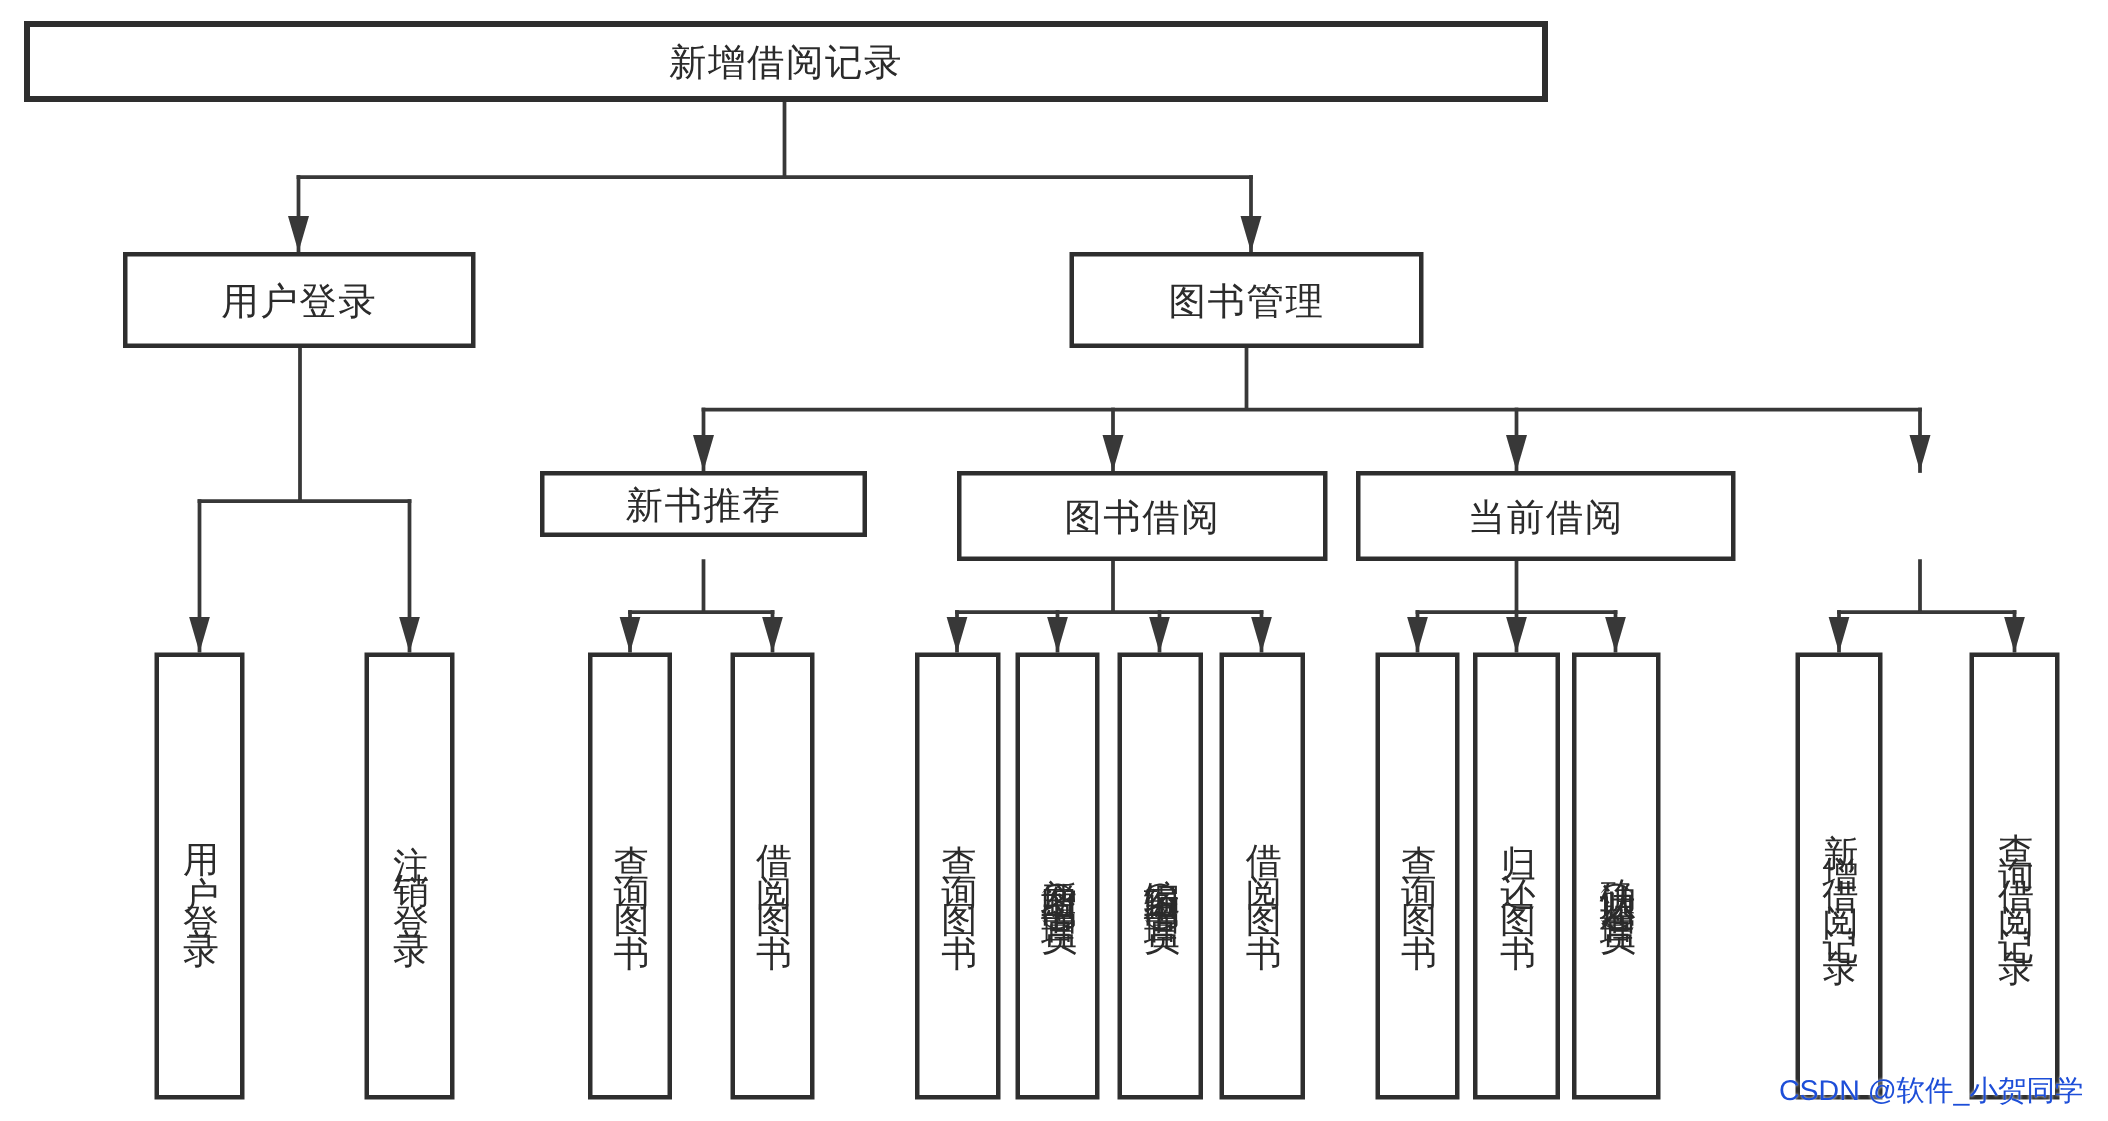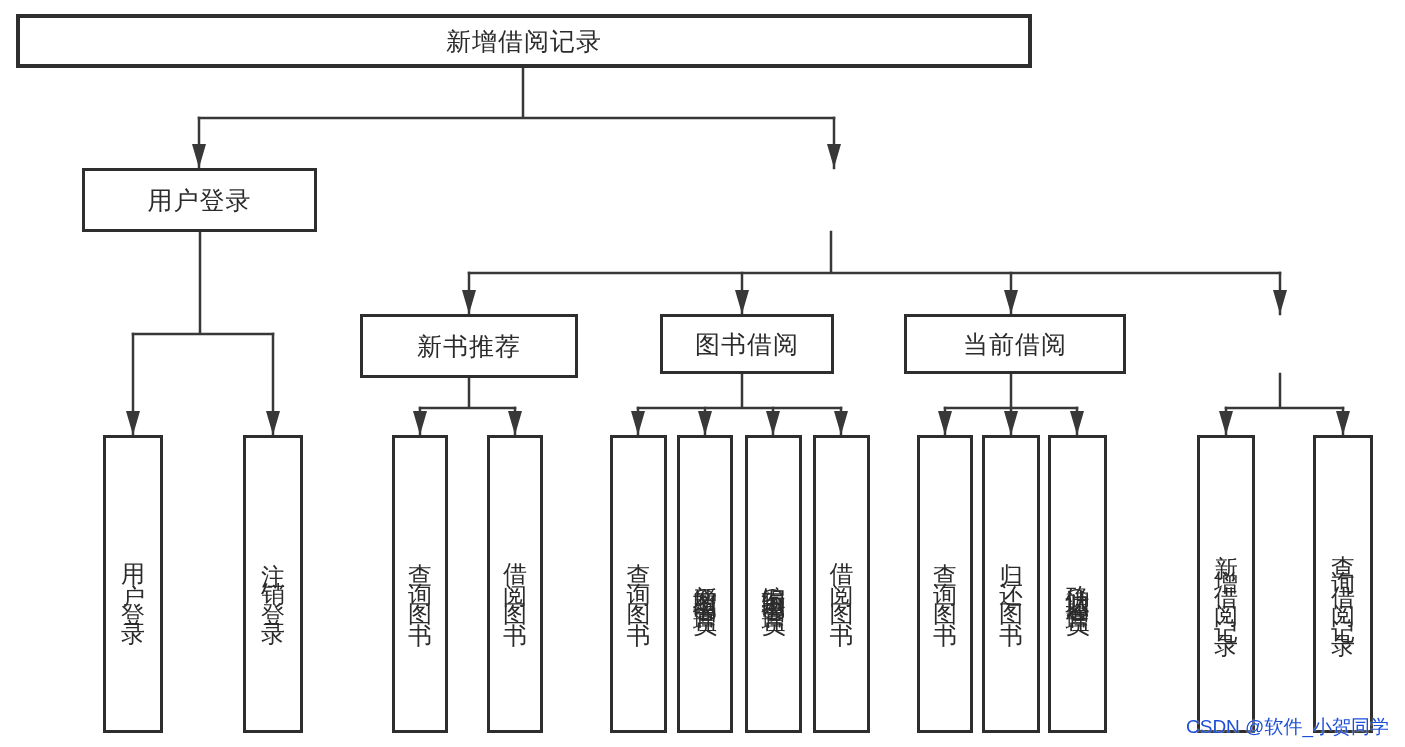--- a/index.html
+++ b/index.html
@@ -117,28 +117,31 @@
     </g>
   </svg>
 
   <div class="box root" style="left:16px; top:14px; width:1016px; height:54px;">
     <span class="h-label">新增借阅记录</span>
   </div>
 
   <div class="box" style="left:82px; top:168px; width:235px; height:64px;">
     <span class="h-label">用户登录</span>
   </div>
+  <div class="box" style="left:713px; top:168px; width:236px; height:64px;">
+    <span class="h-label">图书管理</span>
+  </div>
 
-  <div class="box" style="left:360px; top:314px; width:218px; height:64px;">
+  <div class="box" style="left:360px; top:314px; width:218px; height:44px;">
     <span class="h-label">新书推荐</span>
   </div>
-  <div class="box" style="left:660px; top:314px; width:174px; height:60px;">
+  <div class="box" style="left:638px; top:314px; width:247px; height:60px;">
     <span class="h-label">图书借阅</span>
   </div>
-  <div class="box" style="left:904px; top:314px; width:222px; height:60px;">
+  <div class="box" style="left:904px; top:314px; width:253px; height:60px;">
     <span class="h-label">当前借阅</span>
   </div>
 
   <div class="box" style="left:103px; top:435px; width:60px; height:298px;">
     <span class="v-text sp-wide">用户登录</span>
   </div>
   <div class="box" style="left:243px; top:435px; width:60px; height:298px;">
     <span class="v-text sp-wide">注销登录</span>
   </div>
 

